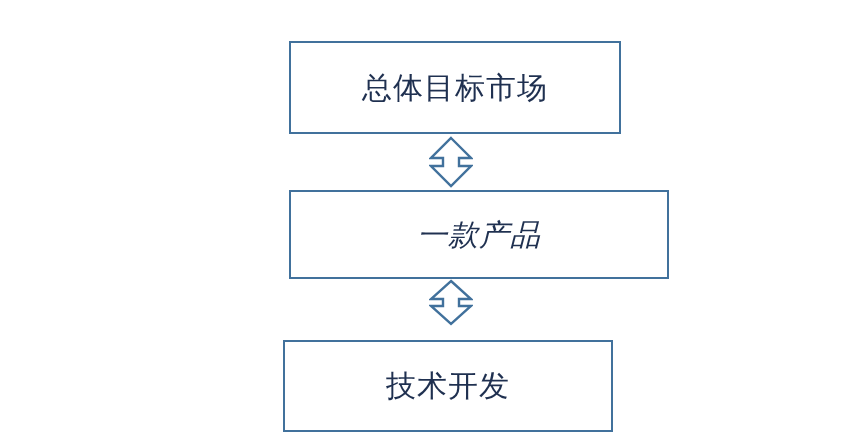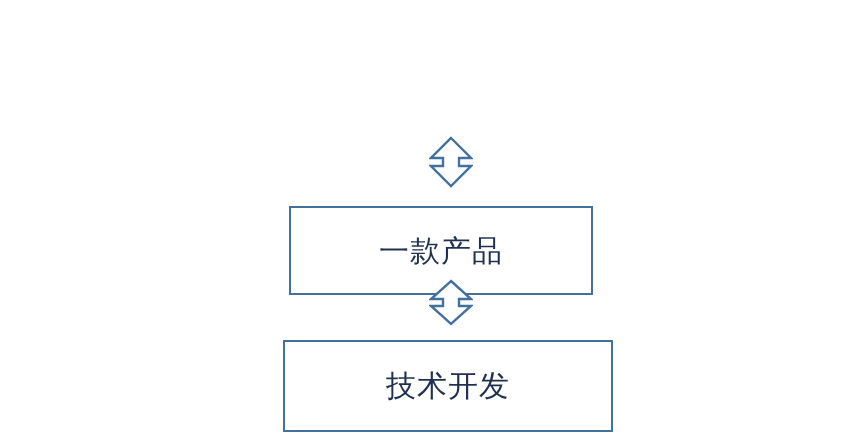--- a/index.html
+++ b/index.html
@@ -37,23 +37,24 @@
     font-weight: 400;
   }
   #node-total-market {
     left: 289px;
     top: 41px;
     width: 332px;
     height: 93px;
   }
   #node-one-product {
     left: 289px;
-    top: 206px;
-    width: 304px;
+    top: 190px;
+    width: 380px;
     height: 89px;
+    font-style: italic;
   }
   #node-tech-dev {
     left: 283px;
     top: 340px;
     width: 330px;
     height: 92px;
   }
   .connector {
     position: absolute;
     left: 429px;
@@ -71,20 +72,23 @@
     display: block;
     width: 100%;
     height: 100%;
   }
 </style>
 </head>
 <body>
 
 <div id="diagram-canvas">
 
+  <div class="node-box" id="node-total-market">
+    <span class="node-label">总体目标市场</span>
+  </div>
 
   <div class="connector" id="connector-market-product">
     <svg viewBox="0 0 44 52" preserveAspectRatio="none">
       <polygon points="22,2 42,22 30,22 30,30 42,30 22,50 2,30 14,30 14,22 2,22" fill="#FFFFFF" stroke="#41719C" stroke-width="2.4" stroke-linejoin="miter"></polygon>
     </svg>
   </div>
 
   <div class="node-box" id="node-one-product">
     <span class="node-label">一款产品</span>
   </div>

